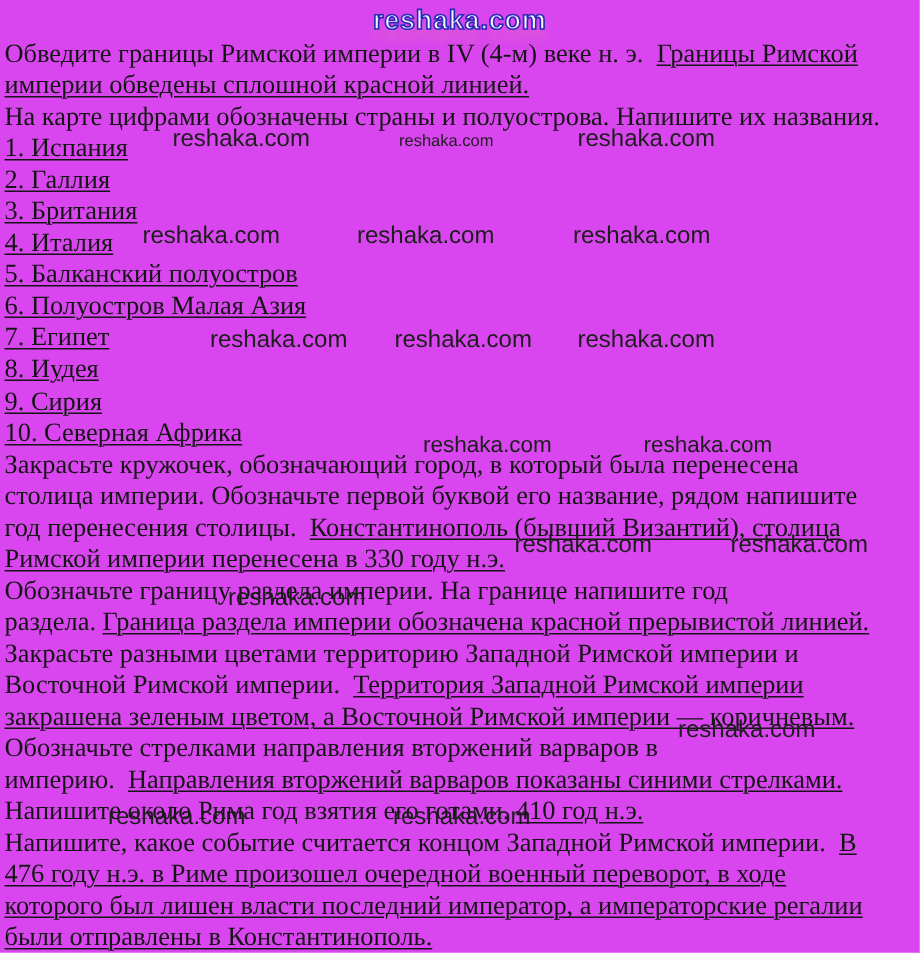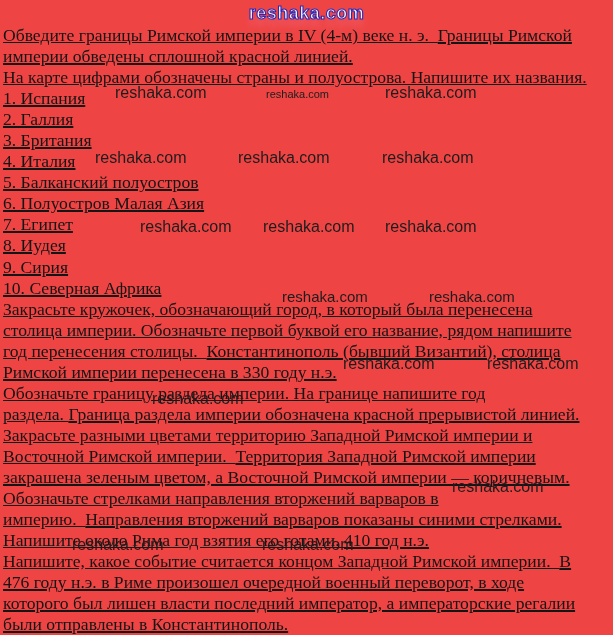--- a/index.html
+++ b/index.html
@@ -5,21 +5,21 @@
   html, body { margin: 0; padding: 0; }
   body {
     width: 613px; height: 635px;
     background: #ffffff;
     font-family: "Liberation Serif", serif;
     position: relative;
     overflow: hidden;
   }
   .page {
     position: absolute; inset: 0;
-    background: #ef4444;
+    background: #d946ef;
   }
   .logo {
     position: absolute; left: 0; right: 0; top: 3px;
     text-align: center;
     font-family: "Liberation Sans", sans-serif;
     font-weight: bold;
     font-size: 18px;
     letter-spacing: 0.5px;
     color: #3a3ac0;
   }
@@ -30,21 +30,21 @@
       text-shadow: 0 8px 6px rgba(240,130,160,0.38);
     }
   }
   .doc {
     position: absolute; left: 3px; top: 25px;
     font-size: 17.6px;
     line-height: 21.05px;
     color: #151515;
     white-space: pre; 
   }
-  .doc .line { height: 21.05px; text-decoration: underline; }
+  .doc .line { height: 21.05px; }
   .doc .u {
     text-decoration: underline;
     text-decoration-thickness: 1px;
     text-underline-offset: 2px;
   }
   .wm-layer { position: absolute; inset: 0; pointer-events: none; }
   .wm {
     position: absolute;
     font-family: "Liberation Sans", sans-serif;
     color: #1d1d1d;

